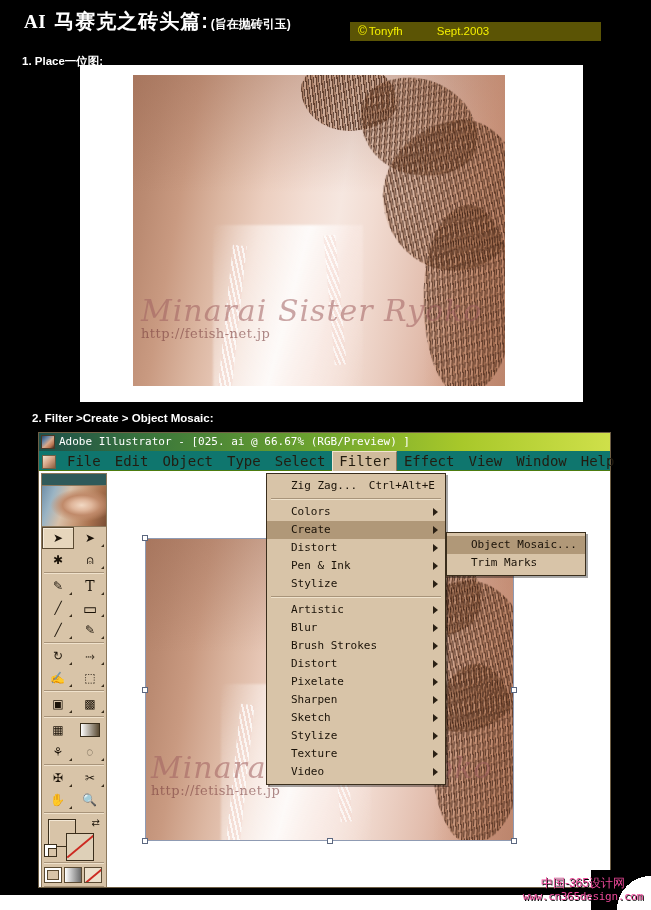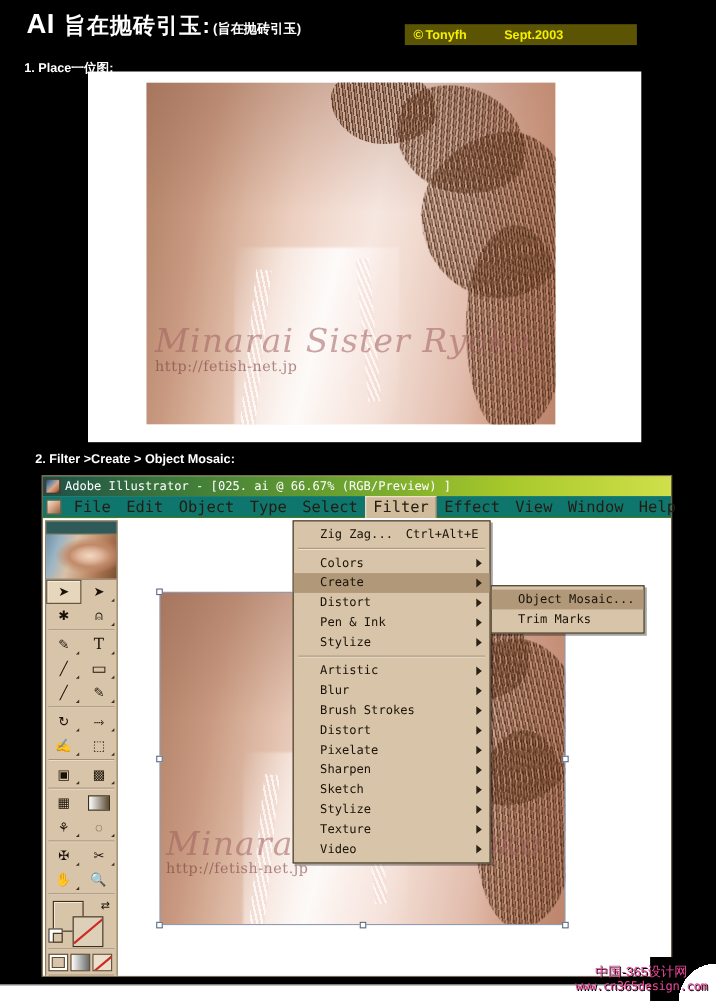--- a/index.html
+++ b/index.html
@@ -22,43 +22,44 @@
     left: 0; top: 0;
     width: 651px; height: 46px;
   }
   #header-title {
     position: absolute;
     left: 24px; top: 8px;
     white-space: nowrap;
     color: #ffffff;
   }
   #header-title .ai-tag {
-    font-size: 25px;
+    font-size: 19px;
     font-weight: bold;
     letter-spacing: 0.5px;
+    font-family: Liberation Serif, serif;
   }
   #header-title .cn-title {
     font-size: 20px;
     font-weight: bold;
     margin-left: 8px;
     letter-spacing: 1px;
   }
   #header-title .sub-title {
     font-size: 12px;
     font-weight: bold;
     margin-left: 2px;
   }
   #copyright-badge {
     position: absolute;
-    left: 368px; top: 22px;
-    width: 211px; height: 19px;
+    left: 350px; top: 22px;
+    width: 251px; height: 19px;
     background: #5b5405;
     color: #f5f000;
     font-size: 11.5px;
-    font-weight: bold;
+    font-weight: normal;
     line-height: 19px;
   }
   #copyright-badge .c-mark {
     margin-left: 8px;
     font-size: 12px;
   }
   #copyright-badge .c-owner { margin-left: 2px; }
   #copyright-badge .c-date { margin-left: 34px; }
 
   
@@ -464,21 +465,21 @@
     right: 0; bottom: 0;
     width: 60px; height: 40px;
     background: radial-gradient(circle at 100% 100%, #ffffff 0 34px, #000000 34px);
   }
 </style>
 </head>
 <body>
 
 <div id="page-header">
   <div id="header-title">
-    <span class="ai-tag">AI</span><span class="cn-title">旨在抛砖引玉:</span><span class="sub-title">(旨在抛砖引玉)</span>
+    <span class="ai-tag">AI</span><span class="cn-title">马赛克之砖头篇:</span><span class="sub-title">(旨在抛砖引玉)</span>
   </div>
   <div id="copyright-badge">
     <span class="c-mark">©</span><span class="c-owner">Tonyfh</span><span class="c-date">Sept.2003</span>
   </div>
 </div>
 
 <div class="section-label" id="section1-label">1. Place一位图:</div>
 
 <div id="photo-panel"></div>
 

